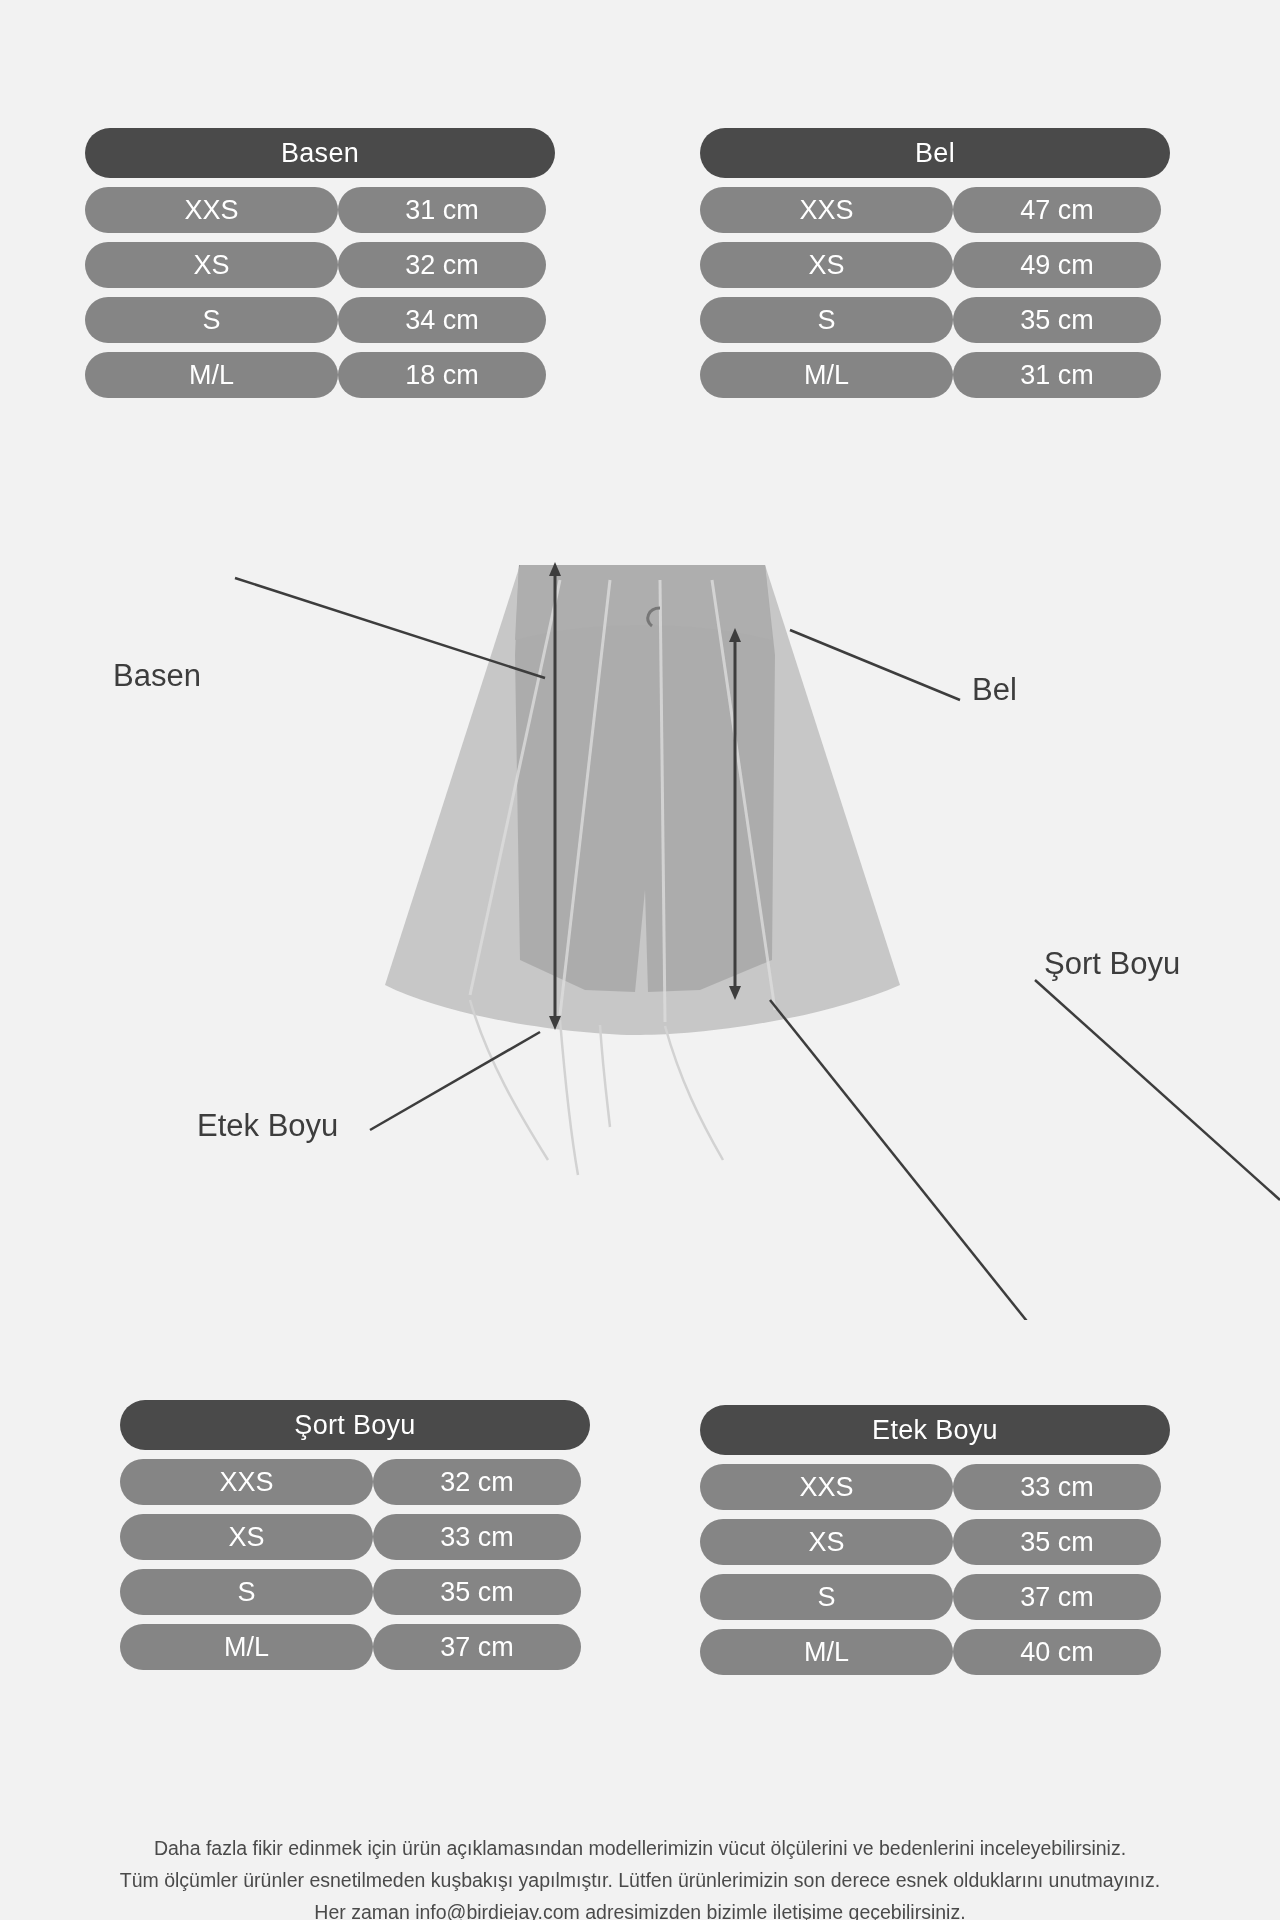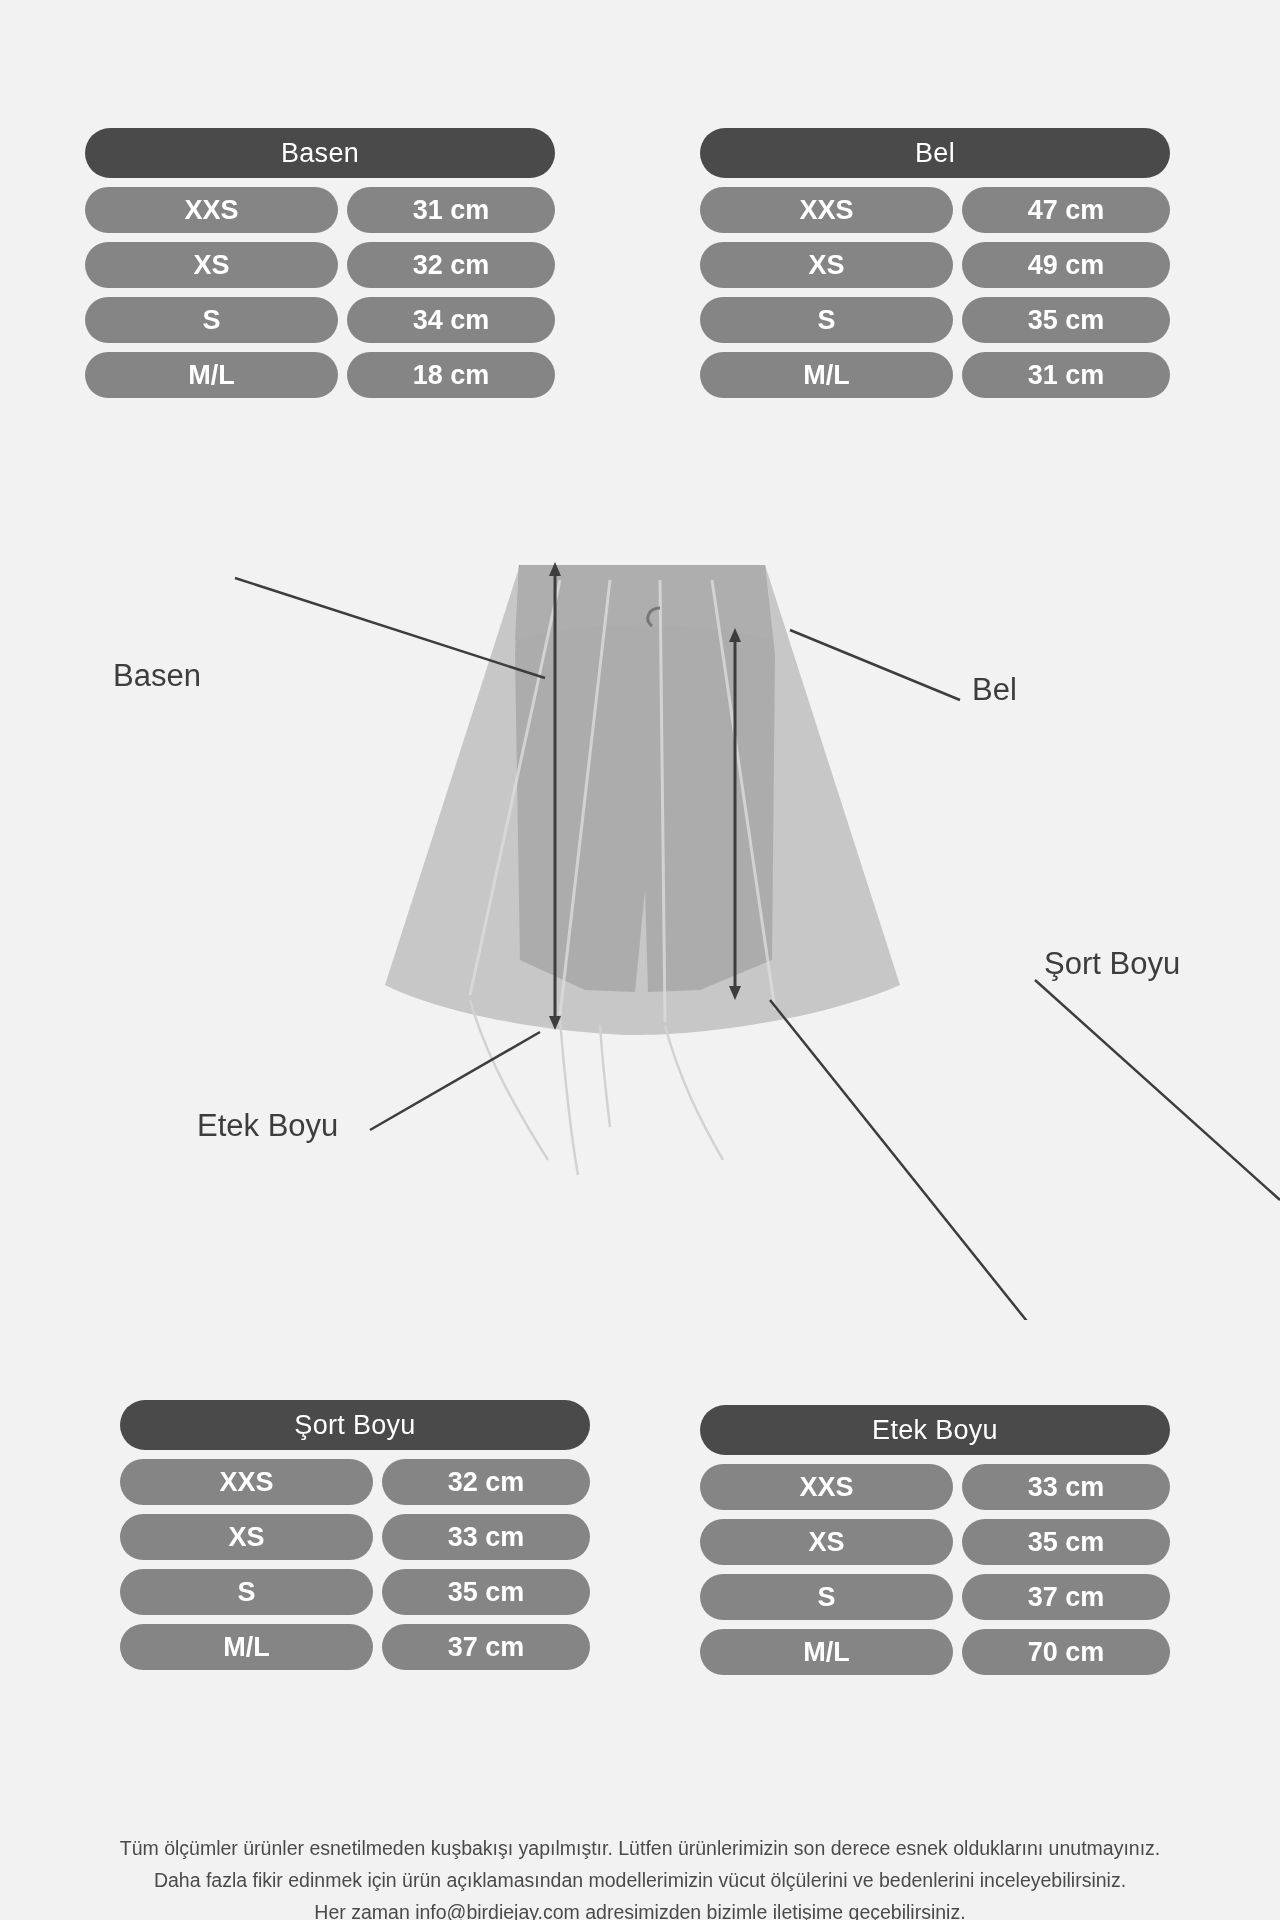--- a/index.html
+++ b/index.html
@@ -33,23 +33,21 @@
     border-radius: 26px;
     height: 50px;
     line-height: 50px;
     text-align: center;
     font-size: 27px;
     letter-spacing: 0.3px;
     margin-bottom: 9px;
   }
   .table-row {
     display: flex;
-    gap: 9px;
     margin-bottom: 9px;
-    font-weight: bold;
   }
   .cell {
     background: #858585;
     color: #ffffff;
     border-radius: 24px;
     height: 46px;
     line-height: 46px;
     text-align: center;
     font-size: 27px;
   }
@@ -220,23 +218,23 @@
     <div class="table-row">
       <div class="cell size">XS</div>
       <div class="cell value">35 cm</div>
     </div>
     <div class="table-row">
       <div class="cell size">S</div>
       <div class="cell value">37 cm</div>
     </div>
     <div class="table-row">
       <div class="cell size">M/L</div>
-      <div class="cell value">70 cm</div>
+      <div class="cell value">40 cm</div>
     </div>
   </div>
 
   <div class="footer">
+    <div>Daha fazla fikir edinmek için ürün açıklamasından modellerimizin vücut ölçülerini ve bedenlerini inceleyebilirsiniz.</div>
     <div>Tüm ölçümler ürünler esnetilmeden kuşbakışı yapılmıştır. Lütfen ürünlerimizin son derece esnek olduklarını unutmayınız.</div>
-    <div>Daha fazla fikir edinmek için ürün açıklamasından modellerimizin vücut ölçülerini ve bedenlerini inceleyebilirsiniz.</div>
     <div>Her zaman info@birdiejay.com adresimizden bizimle iletişime geçebilirsiniz.</div>
   </div>
 
 </div>
 
 </body></html>

